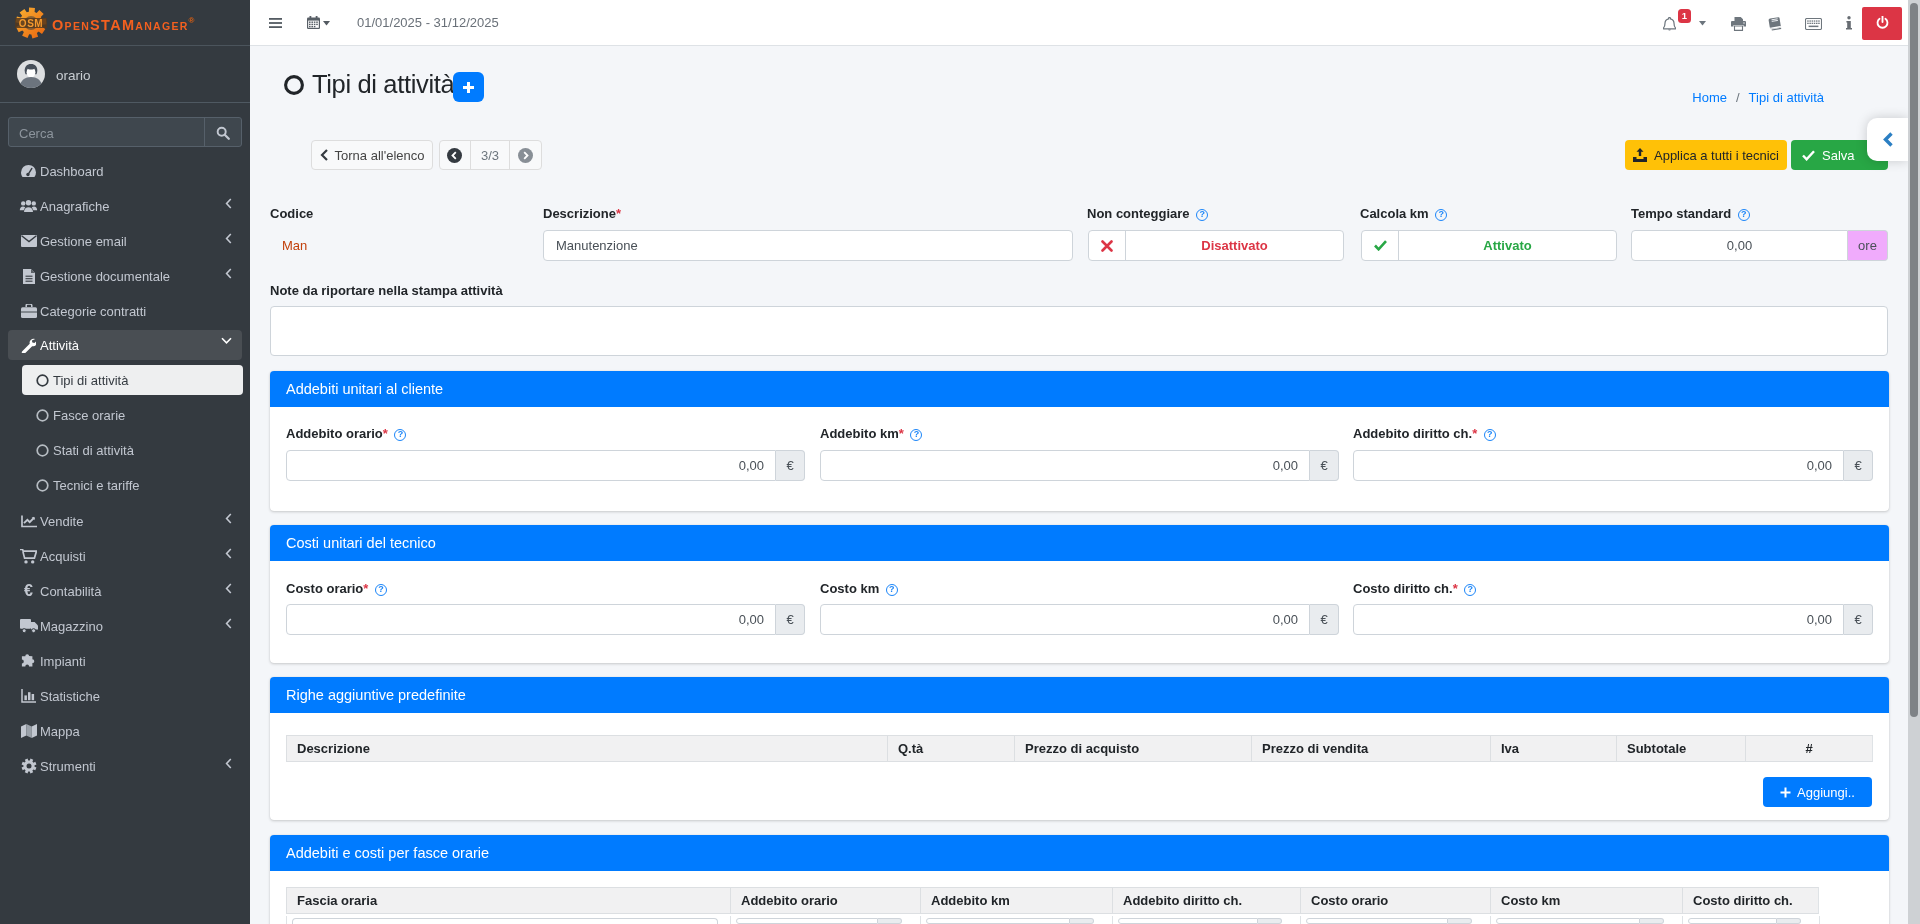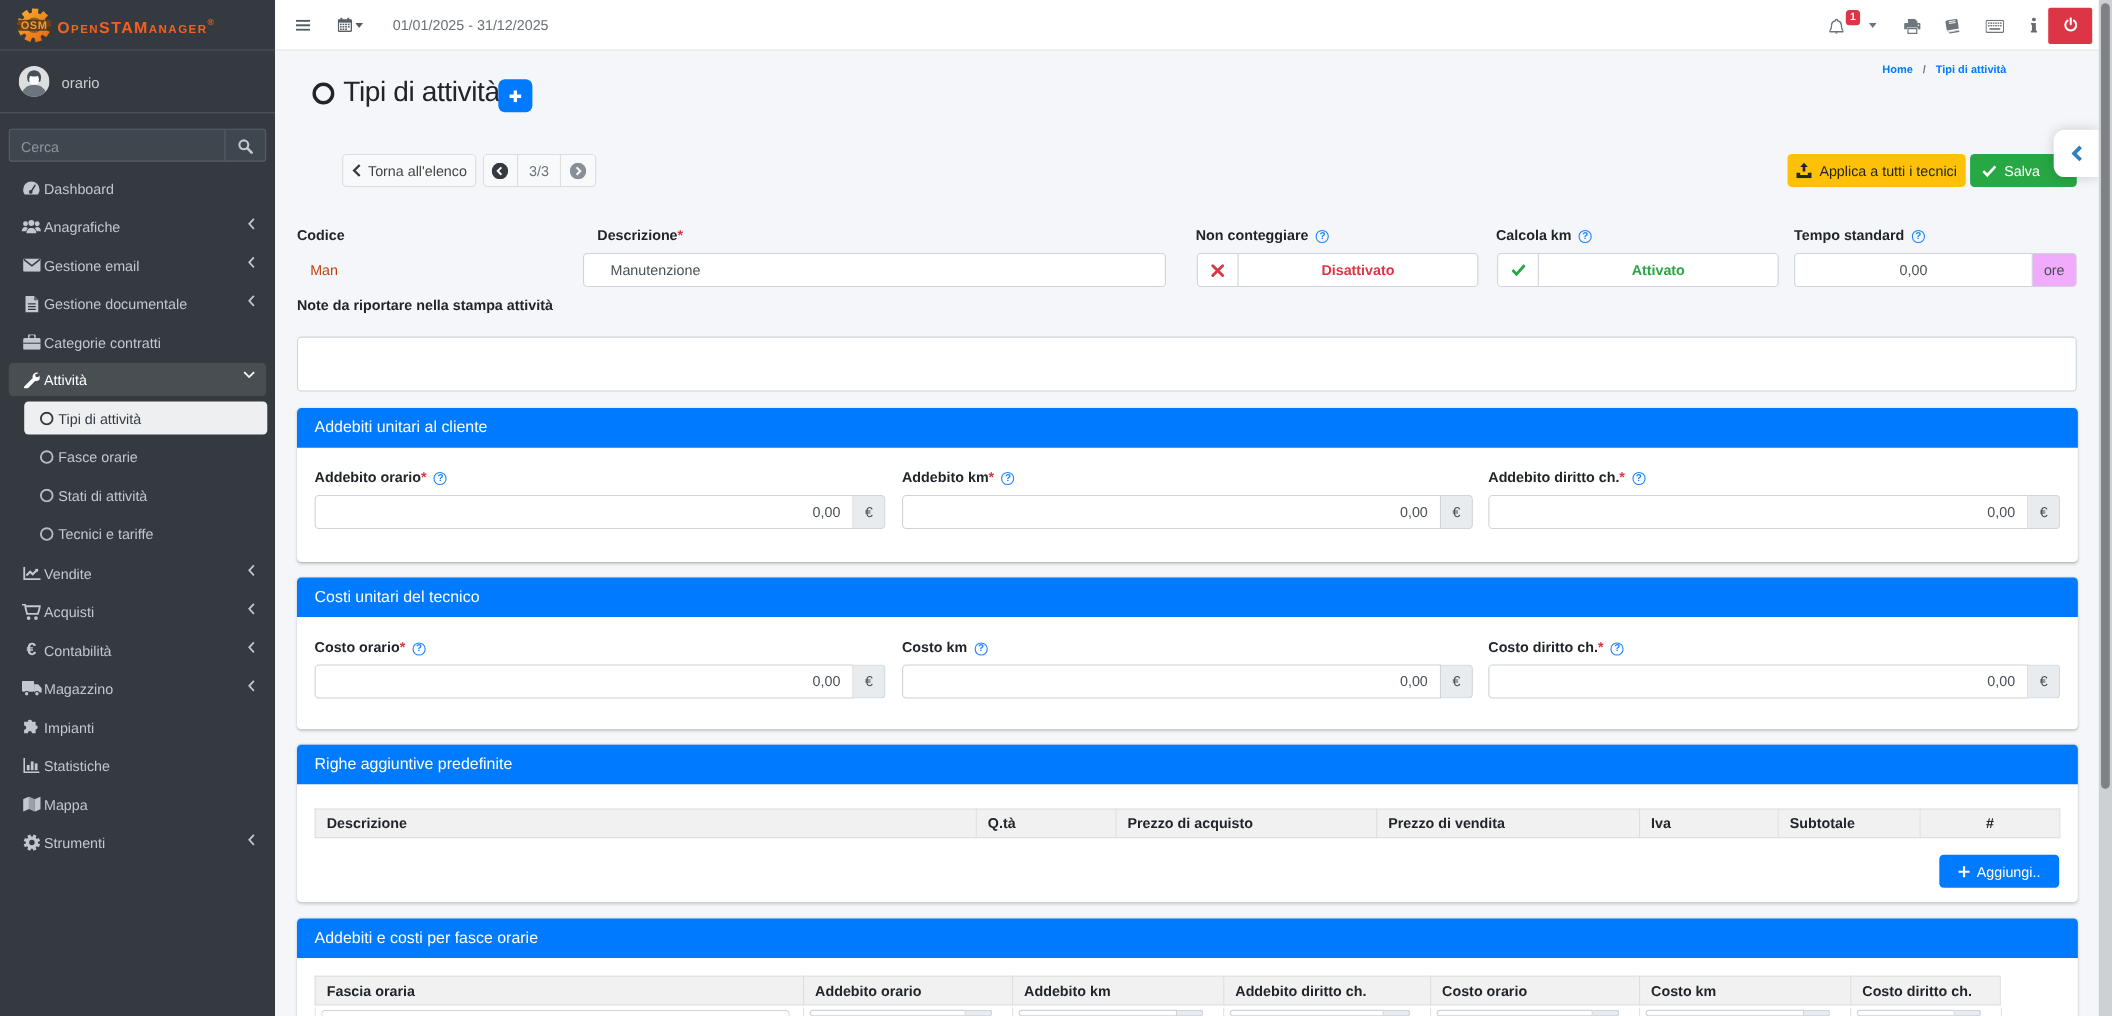--- a/index.html
+++ b/index.html
@@ -26,21 +26,21 @@
 .sub.active2 .tx { left:31px; }
 .sub.active2 { background:#eeeff0; border-radius:4px; color:#343a40; left:22px; width:221px; }
 svg { display:block; }
 
 #navbar { position:absolute; left:250px; top:0; width:1658px; height:46px; background:#fff; border-bottom:1px solid #dee2e6; z-index:4; }
 .ntx { position:absolute; color:#6d757d; }
 
 #content { position:absolute; left:250px; top:46px; width:1658px; height:878px; background:#f4f6f9; }
 h1.title { position:absolute; left:62px; top:24px; font-size:25.5px; font-weight:400; color:#212529; letter-spacing:-0.35px; }
 .plusbtn { position:absolute; left:203px; top:26px; width:31px; height:30px; background:#007bff; border-radius:6px; display:flex; align-items:center; justify-content:center; }
-.crumb { position:absolute; top:12px; right:84px; font-size:10px;font-weight:bold; }
+.crumb { position:absolute; top:44px; right:84px; font-size:13px; }
 .crumb a { color:#007bff; text-decoration:none; }
 .crumb .sep { color:#6c757d; padding:0 9px; }
 .btn { position:absolute; height:30px; border-radius:4px; font-size:13px; display:flex; align-items:center; justify-content:center; }
 .btn-light { background:#f8f9fa; border:1px solid #ddd; color:#444;margin-left:40px; }
 .btn-warn { background:#ffc107; color:#212529; }
 .btn-green { background:#28a745; color:#fff; }
 .btn-blue { background:#007bff; color:#fff; }
 .lbl { position:absolute; font-size:13px; font-weight:bold; color:#212529; white-space:nowrap; }
 .lbl .req { color:#dc3545; }
 .inp { position:absolute; height:31px; background:#fff; border:1px solid #ced4da; border-radius:4px; font-size:13px; color:#495057; }
@@ -113,21 +113,21 @@
     Salva
   </div>
 
   <div class="lbl" style="left:20px;top:160px">Codice</div>
   <div class="lbl" style="left:293px;top:160px">Descrizione<span class="req">*</span></div>
   <div class="lbl" style="left:837px;top:160px">Non conteggiare <span class="qm">?</span></div>
   <div class="lbl" style="left:1110px;top:160px">Calcola km <span class="qm">?</span></div>
   <div class="lbl" style="left:1381px;top:160px">Tempo standard <span class="qm">?</span></div>
 
   <div style="position:absolute;left:32px;top:192px;font-size:13px;color:#c2410c">Man</div>
-  <div class="inp" style="left:280px;top:184px;width:530px;padding-left:24px;display:flex;align-items:center">Manutenzione</div>
+  <div class="inp" style="left:293px;top:184px;width:530px;padding-left:12px;display:flex;align-items:center">Manutenzione</div>
   <div style="position:absolute;left:838px;top:184px;width:256px;height:31px;background:#fff;border:1px solid #ced4da;border-radius:4px">
     <div style="position:absolute;left:0;top:0;bottom:0;width:37px;border-right:1px solid #ced4da;display:flex;align-items:center;justify-content:center">
       <svg width="12" height="12" viewBox="0 0 12 12">
           <path d="M1.5 1.5l9 9M10.5 1.5l-9 9" stroke="#dc3545" stroke-width="2.6" stroke-linecap="round"></path>
         </svg>
     </div>
     <div style="position:absolute;left:37px;right:0;top:0;bottom:0;display:flex;align-items:center;justify-content:center;color:#dc3545;font-size:13px;font-weight:bold">Disattivato</div>
   </div>
   <div style="position:absolute;left:1111px;top:184px;width:256px;height:31px;background:#fff;border:1px solid #ced4da;border-radius:4px">
     <div style="position:absolute;left:0;top:0;bottom:0;width:37px;border-right:1px solid #ced4da;display:flex;align-items:center;justify-content:center">
@@ -135,21 +135,21 @@
           <path d="M1 5.5l3.6 3.8L12 1.2" stroke="#28a745" stroke-width="2.6" fill="none"></path>
         </svg>
     </div>
     <div style="position:absolute;left:37px;right:0;top:0;bottom:0;display:flex;align-items:center;justify-content:center;color:#28a745;font-size:13px;font-weight:bold">Attivato</div>
   </div>
   <div style="position:absolute;left:1381px;top:184px;width:257px;height:31px">
     <div style="position:absolute;left:0;top:0;bottom:0;width:217px;background:#fff;border:1px solid #ced4da;border-radius:4px 0 0 4px;display:flex;align-items:center;justify-content:center;font-size:13px;color:#495057">0,00</div>
     <div style="position:absolute;right:0;top:0;bottom:0;width:40px;background:#f0abfc;border:1px solid #ced4da;border-left:none;border-radius:0 4px 4px 0;display:flex;align-items:center;justify-content:center;font-size:13px;color:#495057">ore</div>
   </div>
 
-  <div class="lbl" style="left:20px;top:224px">Note da riportare nella stampa attività</div>
+  <div class="lbl" style="left:20px;top:237px">Note da riportare nella stampa attività</div>
   <div class="inp" style="left:20px;top:260px;width:1618px;height:50px"></div>
 
   <div class="card" style="top:325px;height:140px">
     <div class="chead">Addebiti unitari al cliente</div>
     <div class="lbl" style="left:16px;top:55px">Addebito orario<span class="req">*</span> <span class="qm">?</span></div>
     <div class="lbl" style="left:550px;top:55px">Addebito km<span class="req">*</span> <span class="qm">?</span></div>
     <div class="lbl" style="left:1083px;top:55px">Addebito diritto ch.<span class="req">*</span> <span class="qm">?</span></div>
     <div class="mgroup" style="left:16px;top:79px;width:519px">
         <div class="min" style="width:490px;padding-right:11px">0,00</div>
         <div class="mad" style="width:29px">€</div>

